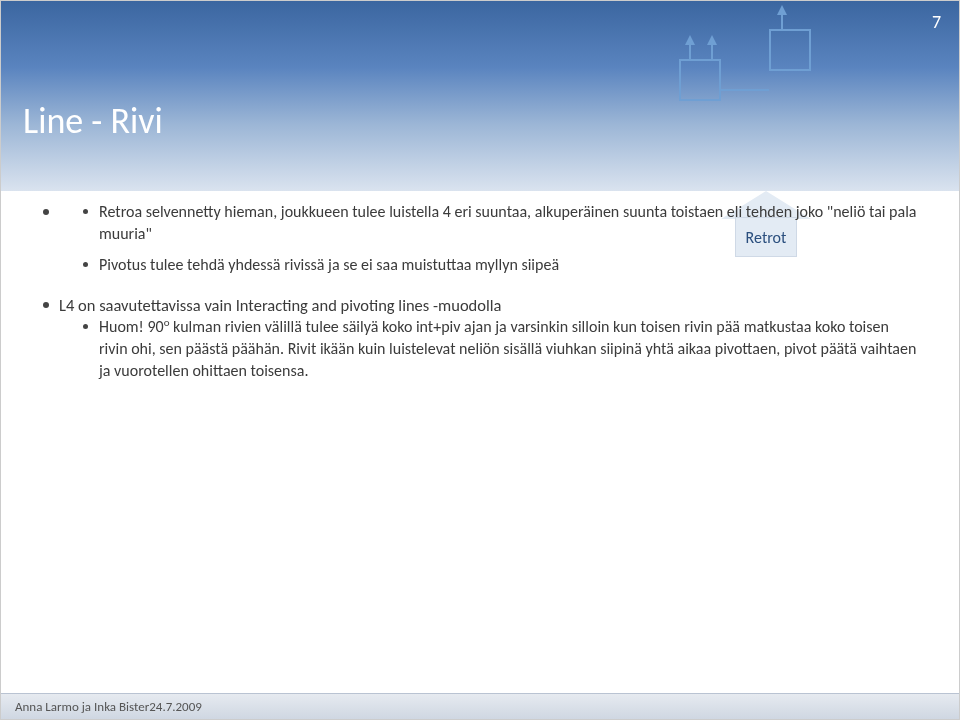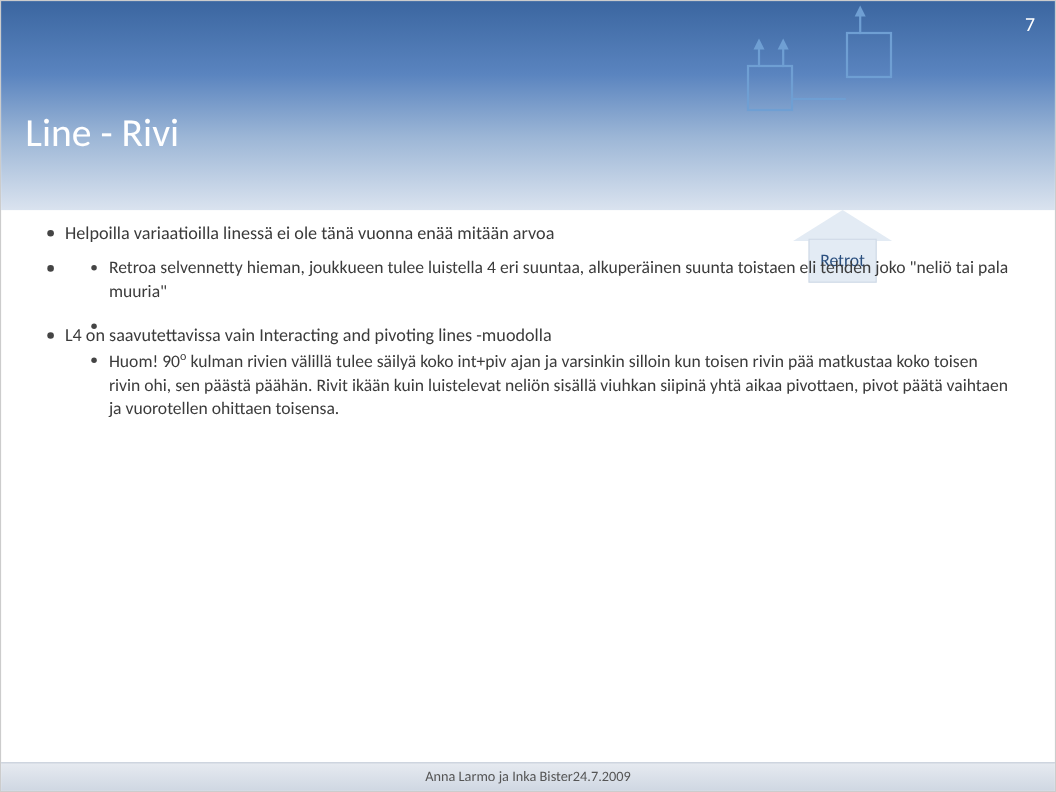--- a/index.html
+++ b/index.html
@@ -75,21 +75,21 @@
   }
   .content .lvl2 > li { padding-left: 18px; margin-left: 22px; font-size: 16px; }
   .content .lvl3 > li { padding-left: 18px; margin-left: 44px; font-size: 15.5px; }
   .content .lvl2 > li::before, .content .lvl3 > li::before, .content .lvl4 > li::before { width: 5px; height: 5px; }
   .huom .deg { font-size: 11px; vertical-align: super; }
   .footer {
     position: absolute; left: 0; right: 0; bottom: 0; height: 26px;
     background: linear-gradient(to bottom, #e6eaf0, #cfd7e2);
     border-top: 1px solid #b9c3d2;
     color: #555; font-size: 13px;
-    display: flex; align-items: center; justify-content: center;
+    display: flex; align-items: center; justify-content: flex-start;
     padding: 0 14px;
   }
 </style>
 </head>
 <body>
 
 <div class="slide">
 
   <div class="header-band"></div>
   <div class="page-number">7</div>
@@ -109,27 +109,27 @@
   <div class="title">Line - Rivi</div>
 
   <div class="retrot-arrow">
     <div class="tri-border"></div>
     <div class="tri"></div>
     <div class="body">Retrot</div>
   </div>
 
   <div class="content">
     <ul>
-      <li>Helpoilla variaatioilla linessä ei ole tänä vuonna enää mitään arvoa</li>
       <li>
         <ul class="lvl2">
           <li>
             <span>Retroa selvennetty hieman, joukkueen tulee luistella 4 eri suuntaa, alkuperäinen suunta toistaen eli tehden joko "neliö tai pala muuria"</span>
           </li>
           <li>
+            <span>Pivotus tulee tehdä yhdessä rivissä ja se ei saa muistuttaa myllyn siipeä</span>
           </li>
         </ul>
       </li>
       <li style="margin-top:18px;">
         <span>L4 on saavutettavissa vain Interacting and pivoting lines -muodolla</span>
         <ul class="lvl2">
           <li class="huom">
             <span>Huom!   90</span><span class="deg">o</span><span>   kulman rivien välillä tulee säilyä koko int+piv ajan ja varsinkin silloin  kun toisen rivin pää matkustaa koko toisen rivin ohi, sen päästä päähän. Rivit ikään kuin luistelevat neliön sisällä viuhkan siipinä yhtä aikaa pivottaen, pivot päätä vaihtaen ja vuorotellen ohittaen toisensa.</span>
           </li>
         </ul>

